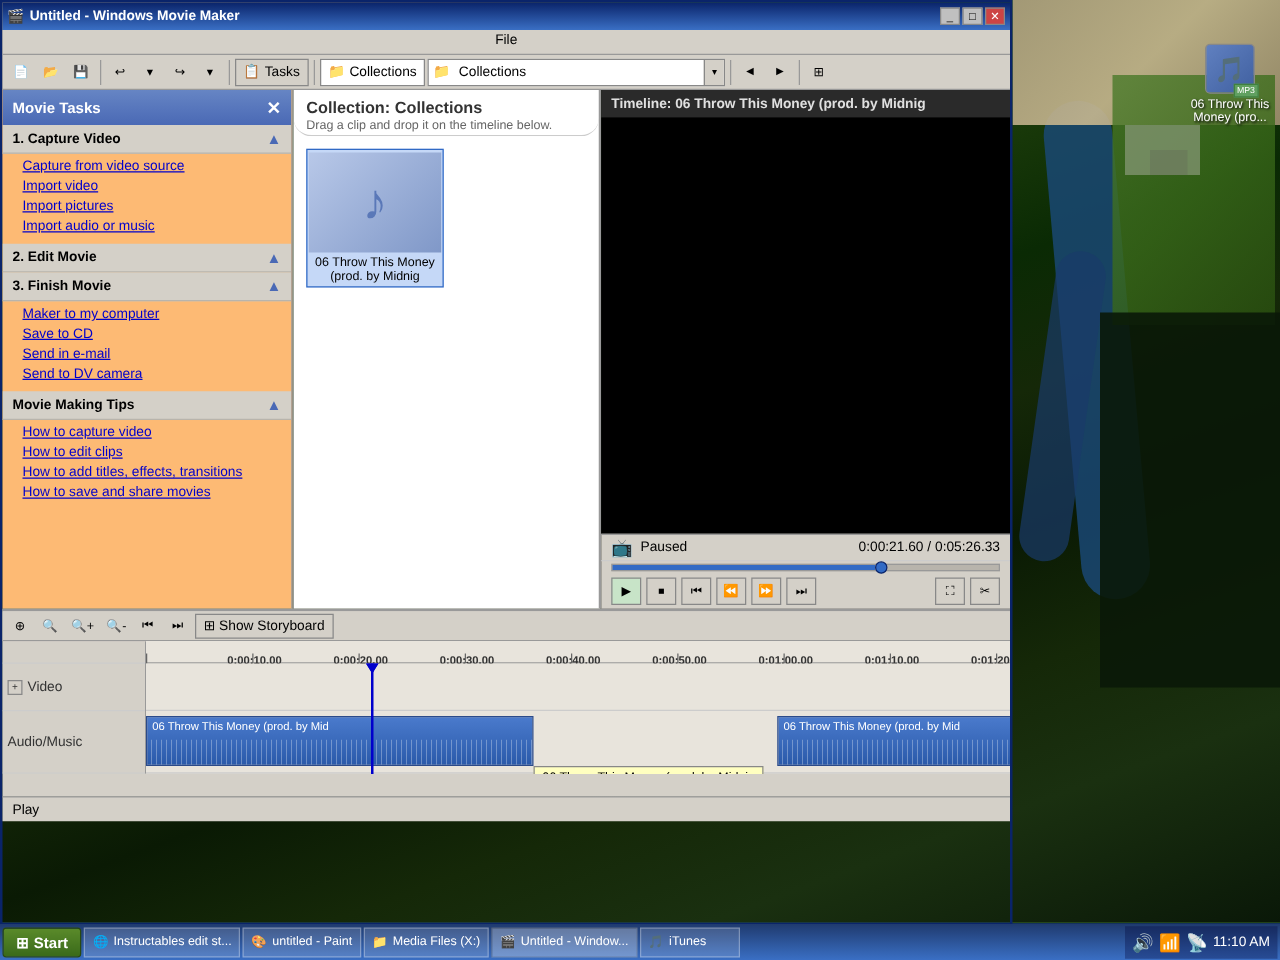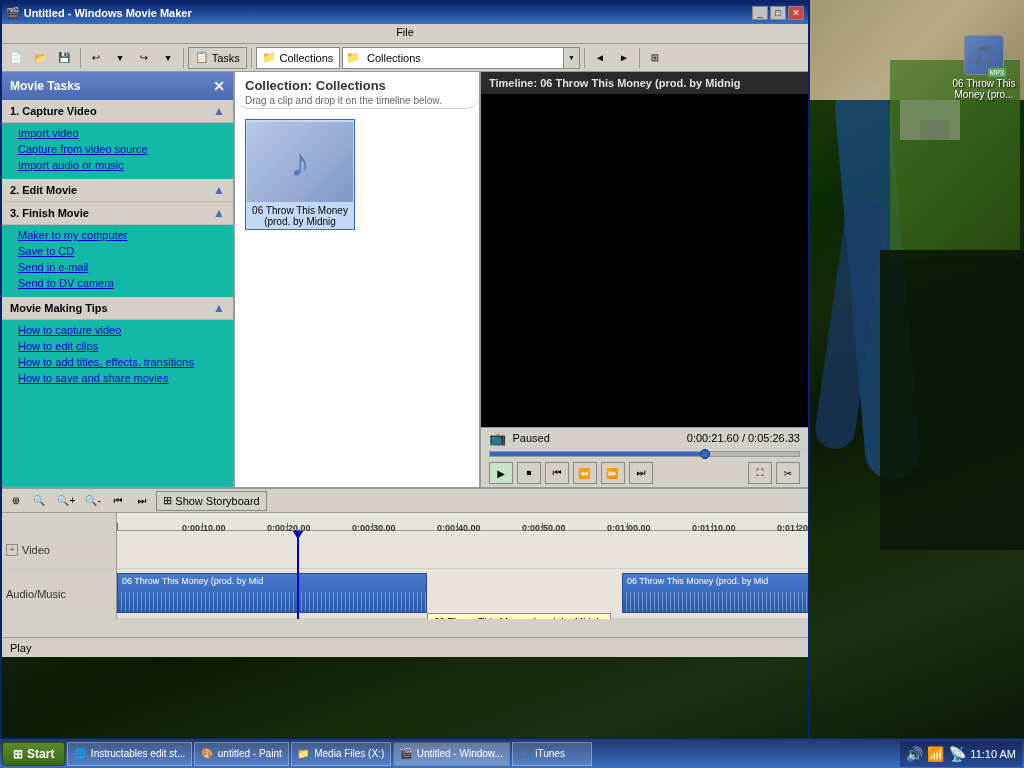--- a/index.html
+++ b/index.html
@@ -74,21 +74,21 @@
 
     
     #main {
       display: flex;
       height: calc(768px - 22px - 20px - 28px - 20px - 150px);
     }
 
     
     #left-panel {
       width: 232px;
-      background: #14b8a6;
+      background: #fdba74;
       border-right: 1px solid #999;
       overflow-y: auto;
       flex-shrink: 0;
     }
     #movie-tasks-header {
       background: linear-gradient(to bottom, #6685c4, #4a69b5);
       color: white;
       height: 28px;
       display: flex;
       align-items: center;
@@ -467,22 +467,23 @@
         <div id="movie-tasks-header">
           <span>Movie Tasks</span>
           <span class="close-x">✕</span>
         </div>
 
         <div class="section-header">
           <span>1. Capture Video</span>
           <span class="section-arrow">▲</span>
         </div>
         <div class="section-links">
+          <a class="section-link">Capture from video source</a>
           <a class="section-link">Import video</a>
-          <a class="section-link">Capture from video source</a>
+          <a class="section-link">Import pictures</a>
           <a class="section-link">Import audio or music</a>
         </div>
 
         <div class="section-header">
           <span>2. Edit Movie</span>
           <span class="section-arrow">▲</span>
         </div>
 
         <div class="section-header">
           <span>3. Finish Movie</span>

